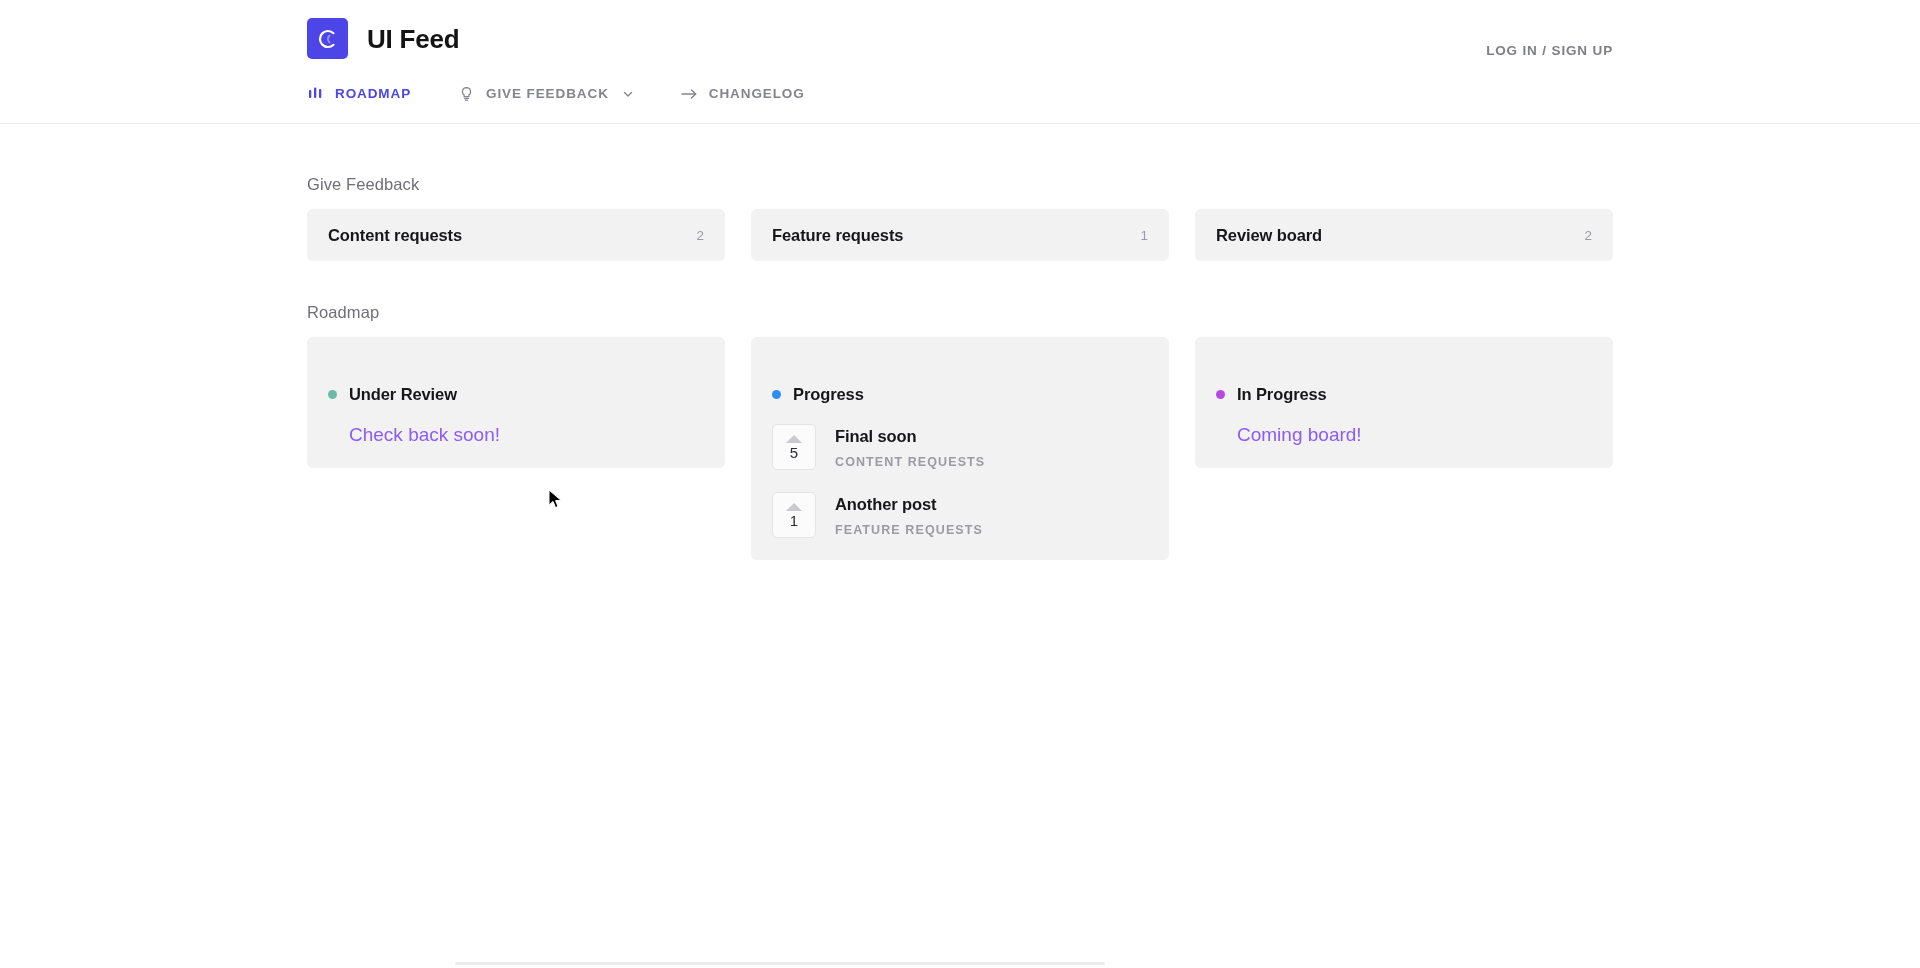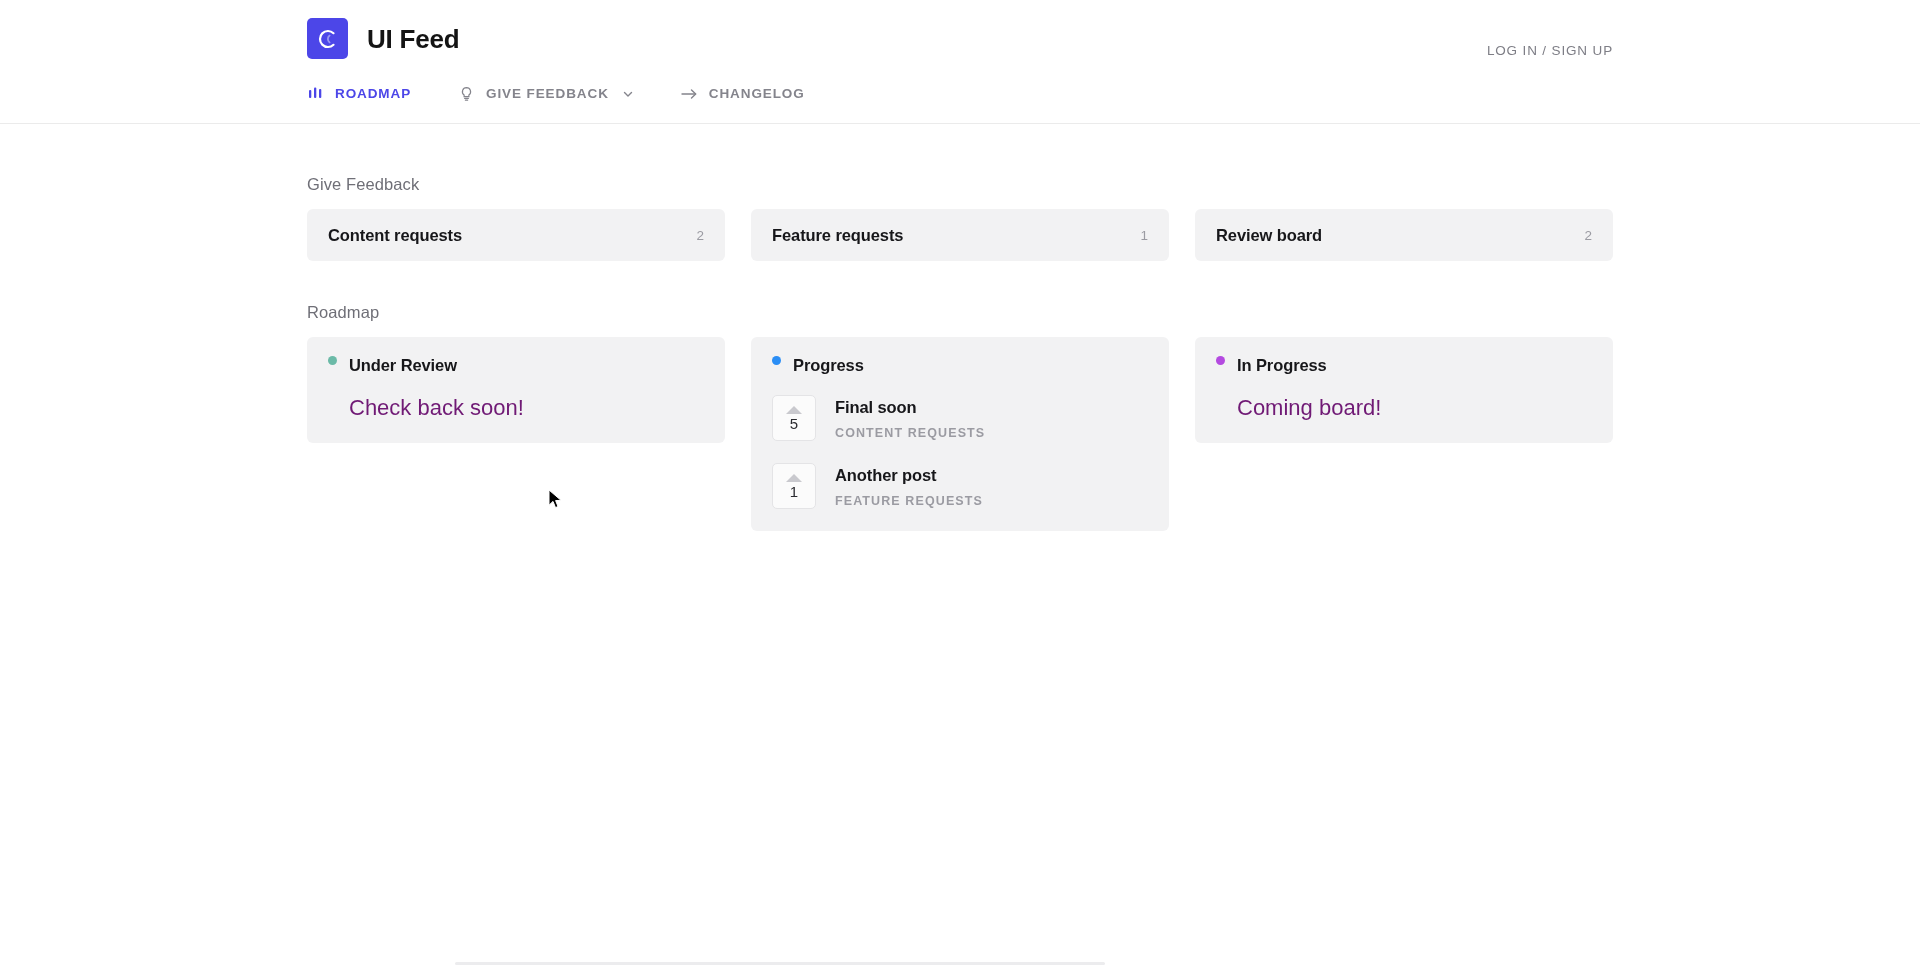--- a/index.html
+++ b/index.html
@@ -65,21 +65,21 @@
   .brand-title {
     font-size: 26px;
     font-weight: 700;
     color: #141414;
     letter-spacing: -0.2px;
     line-height: 1;
   }
 
   .auth-link {
     font-size: 13.5px;
-    font-weight: 400;
+    font-weight: 700;
     color: #7e7e86;
     letter-spacing: 0.85px;
     text-transform: uppercase;
     cursor: pointer;
     white-space: nowrap;
     margin-top: 24px;
   }
 
   .nav-row {
     display: flex;
@@ -172,42 +172,44 @@
   
   .road-col {
     background: #f2f2f3;
     border-radius: 6px;
     padding: 19px 21px 22px 21px;
     min-height: 95px;
   }
 
   .road-head {
     display: flex;
+    align-items: center;
     gap: 12px;
     margin-bottom: 20px;
+    margin-top: 29px;
   }
 
   .dot {
     width: 9px;
     height: 9px;
     border-radius: 50%;
     flex: none;
   }
 
   .road-title {
     font-size: 16.5px;
     font-weight: 700;
     color: #17171a;
     letter-spacing: -0.1px;
   }
 
   .road-empty {
-    font-size: 22px;
+    font-size: 19px;
     font-weight: 400;
-    color: #701a75;
+    color: #8b5cf6;
     padding-left: 21px;
   }
 
   .post {
     display: flex;
     align-items: flex-start;
     gap: 19px;
     padding-left: 0;
     margin-bottom: 22px;
     cursor: pointer;

